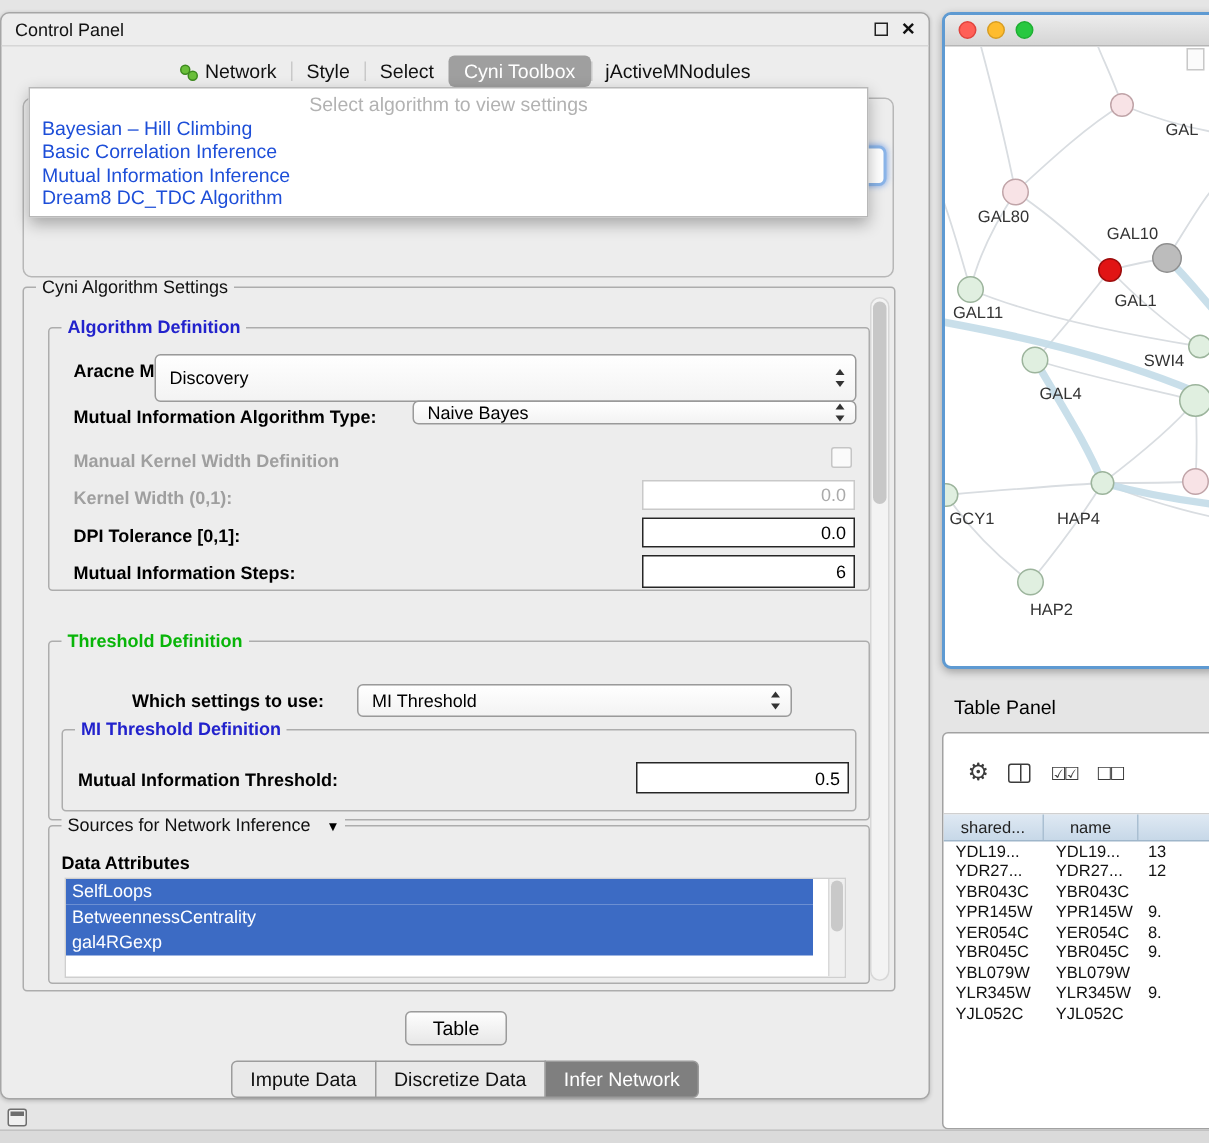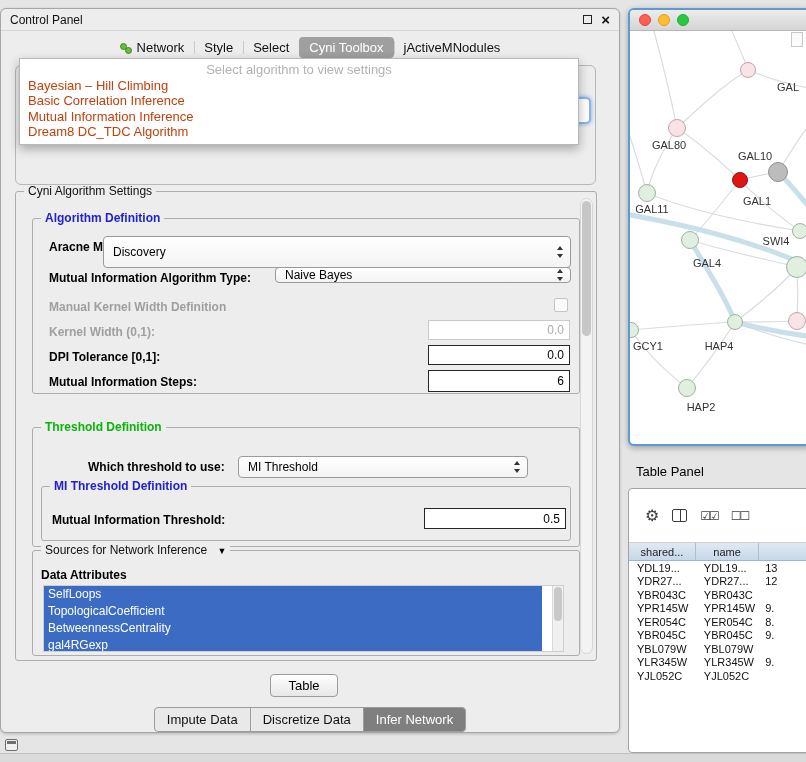--- a/index.html
+++ b/index.html
@@ -29,21 +29,21 @@
 
   
   #ghost-fieldset{position:absolute;left:14px;top:56px;width:581px;height:120px;
     border:1px solid #b7b7b7;border-radius:6px;z-index:1}
   #ghost-spinner{position:absolute;left:562px;top:88px;width:28px;height:27px;background:#fff;
     border:2px solid #8ab4e8;border-radius:5px;box-shadow:0 0 4px rgba(100,150,230,.8);z-index:2}
 
   
   #algo-dropdown{position:absolute;left:18px;top:49px;width:560px;background:#fff;
     border:1px solid #b8b8b8;box-shadow:0 4px 10px rgba(0,0,0,.3);z-index:30;padding:3px 0 4px}
-  .dd-item{font-size:13px;line-height:15.5px;padding:0 8px;color:#c2410c;white-space:nowrap}
+  .dd-item{font-size:13px;line-height:15.5px;padding:0 8px;color:#1d4ed8;white-space:nowrap}
   .dd-item.placeholder{color:#b2b2b2;text-align:center}
   .dd-item.current{font-weight:bold}
 
   
   .fieldset{position:absolute;border:1px solid #adadad;border-radius:3px}
   .fs-title{position:absolute;top:-8px;left:8px;background:#ededed;padding:0 4px;font-size:12px;
     line-height:14px;white-space:nowrap;color:#111}
   .fs-title.blue{color:#2222cc;font-weight:bold}
   .fs-title.green{color:#09b509;font-weight:bold}
   #settings-fs{left:14px;top:182px;width:582px;height:470px}
@@ -207,21 +207,21 @@
         <input class="tfield" style="left: 395px; top: 126px; width: 142px; height: 20px;" readonly="" value="0.0">
 
         <span class="lbl" style="left:16px;top:156px">Mutual Information Steps:</span>
         <input class="tfield" style="left: 395px; top: 151px; width: 142px; height: 22px;" readonly="" value="6">
       </div>
 
 
       <div class="fieldset" id="threshold-fs">
         <span class="fs-title green">Threshold Definition</span>
 
-        <span class="lbl" style="left:55px;top:32px">Which threshold to use:</span>
+        <span class="lbl" style="left:55px;top:32px">Which settings to use:</span>
         <div class="combo" style="left:205px;top:28px;width:290px;height:22px">
           <span>MI Threshold</span>
           <span class="arrows"></span>
         </div>
 
         <div class="fieldset" id="mi-fs">
           <span class="fs-title blue">MI Threshold Definition</span>
           <span class="lbl" style="left:10px;top:26px">Mutual Information Threshold:</span>
           <input class="tfield" style="left: 382px; top: 21px; width: 142px; height: 21px;" readonly="" value="0.5">
         </div>
@@ -231,21 +231,20 @@
         <span class="fs-title">
           <span>Sources for Network Inference</span>
           <span class="tri" style="font-size:9px">▼</span>
         </span>
         <span class="lbl" id="attrs-label">Data Attributes</span>
         <div id="attr-list">
           <div id="list-scroll">
             <div id="list-thumb"></div>
           </div>
         <div class="attr-item" style="background: rgb(60, 107, 196);">SelfLoops</div>
-            <div class="attr-item" style="background: rgb(60, 107, 196);">TopologicalCoefficient</div>
             <div class="attr-item" style="background: rgb(60, 107, 196);">BetweennessCentrality</div>
             <div class="attr-item" style="background: rgb(60, 107, 196);">gal4RGexp</div>
           </div>
       </div>
 
       <div id="settings-scroll">
         <div id="settings-thumb"></div>
       </div>
     </div>
 

